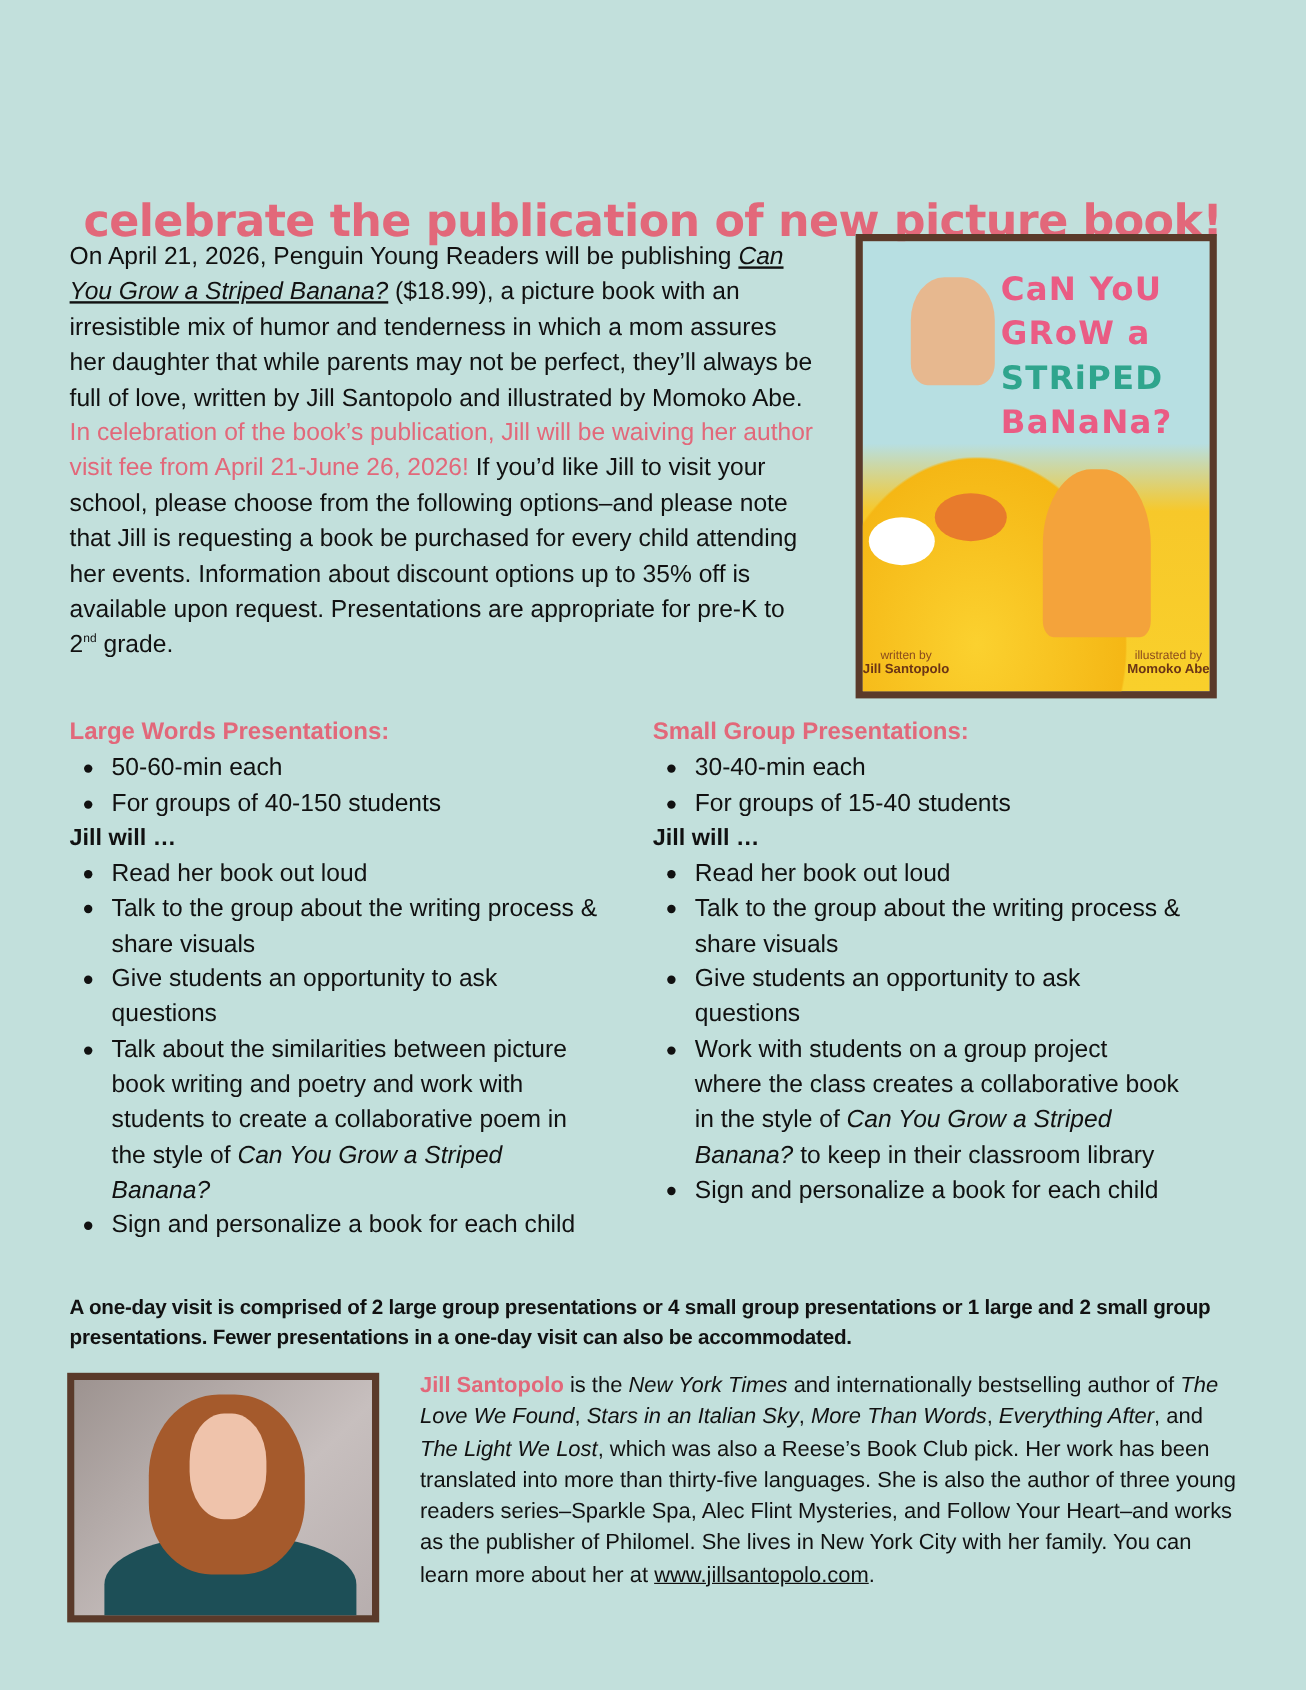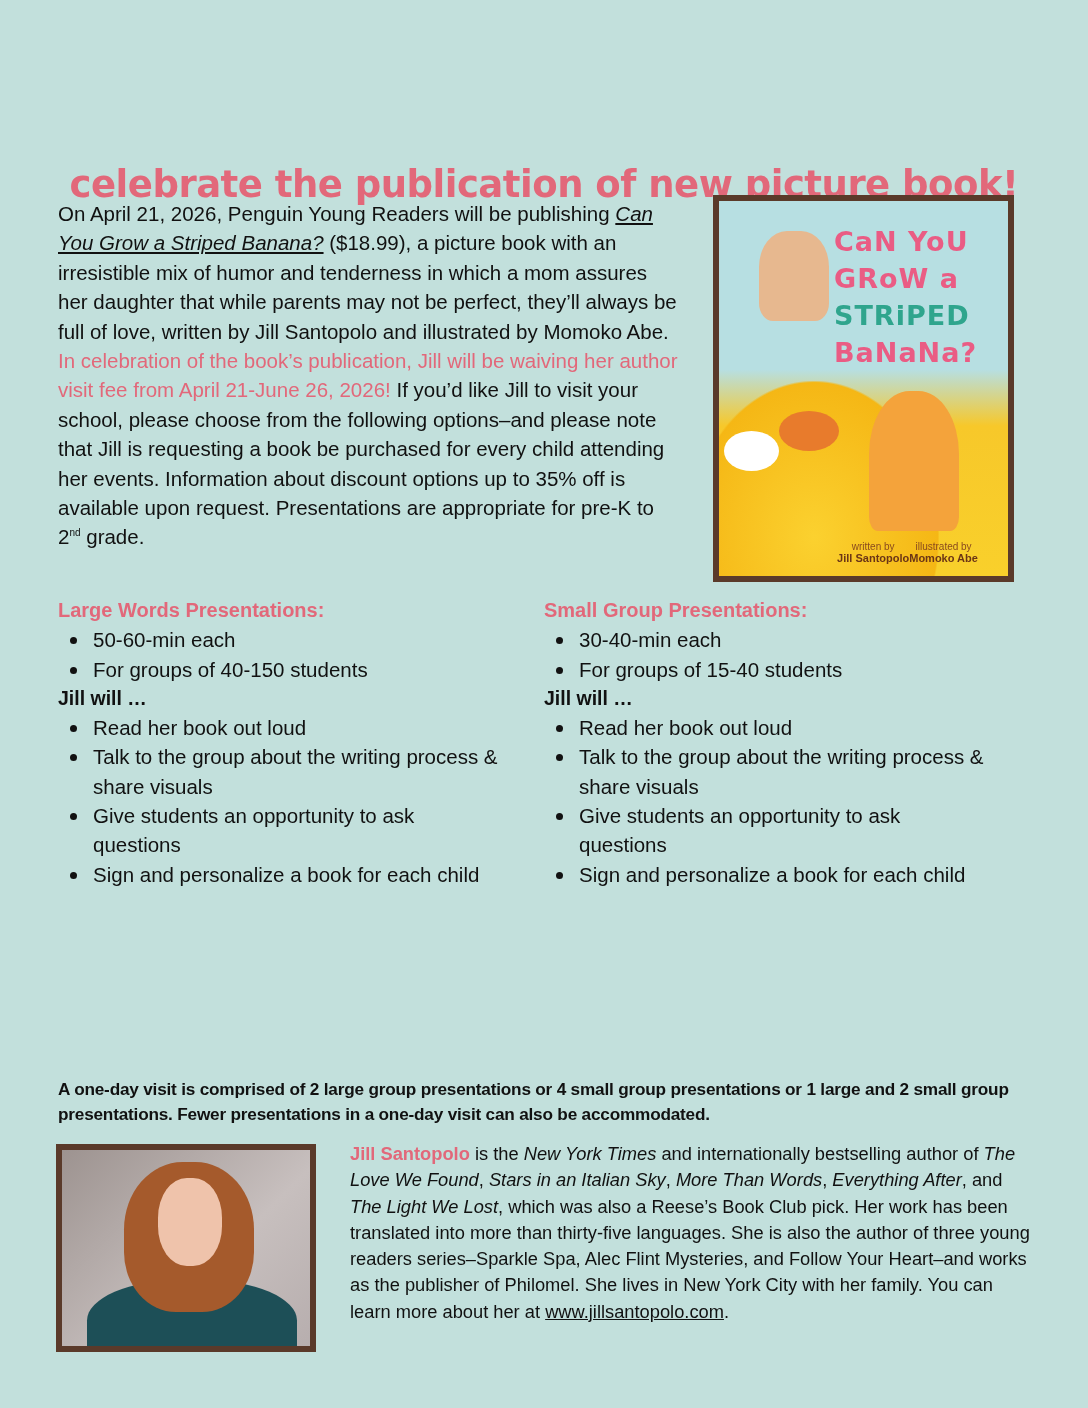--- a/index.html
+++ b/index.html
@@ -37,22 +37,22 @@
     }
     .cover-title {
       position: absolute; right: 14px; top: 22px; width: 160px;
       font-family: "DejaVu Sans", sans-serif; font-weight: bold;
       font-size: 27px; line-height: 37px; color: #ea5c84;
       letter-spacing: 1px;
     }
     .cover-title .teal { color: #2fa58d; }
     .cover-credits {
       position: absolute; left: 0; bottom: 12px; width: 100%;
-      display: flex; justify-content: center;
-      font-size: 10px; color: #8a4b1e; text-align: center; margin-left: 44px;
+      display: flex; justify-content: space-between;
+      font-size: 10px; color: #8a4b1e; text-align: center;
     }
     .cover-credits .name { font-weight: bold; font-size: 11px; color: #6b3516; }
     .banana-pile {
       position: absolute; left: -30px; top: 180px; width: 250px; height: 260px;
       background: radial-gradient(ellipse at 50% 60%, #fbd12f 0%, #f5b715 70%, transparent 71%);
     }
     .figure-kid { position:absolute; left:40px; top:30px; width:70px; height:90px; border-radius:40% 40% 20% 20%; background:#e7b88f; }
     .figure-mom { position:absolute; left:150px; top:190px; width:90px; height:140px; border-radius:45% 45% 10% 10%; background:#f4a33b; }
     .guitar { position:absolute; left:60px; top:210px; width:60px; height:40px; border-radius:50%; background:#e87b2c; }
     .cat { position:absolute; left:5px; top:230px; width:55px; height:40px; border-radius:50%; background:#fff; }
@@ -138,35 +138,37 @@
   <h3>Large Words Presentations:</h3>
   <ul>
     <li>50-60-min each</li>
     <li>For groups of 40-150 students</li>
   </ul>
   <div class="jill">Jill will …</div>
   <ul>
     <li>Read her book out loud</li>
     <li>Talk to the group about the writing process &amp; share visuals</li>
     <li>Give students an opportunity to ask questions</li>
+    <li><span>Talk about the similarities between picture book writing and poetry and work with students to create a collaborative poem in the style of </span><span class="it">Can You Grow a Striped Banana?</span></li>
     <li>Sign and personalize a book for each child</li>
   </ul>
 </div>
 
 <div class="col right">
   <h3>Small Group Presentations:</h3>
   <ul>
     <li>30-40-min each</li>
     <li>For groups of 15-40 students</li>
   </ul>
   <div class="jill">Jill will …</div>
   <ul>
     <li>Read her book out loud</li>
     <li>Talk to the group about the writing process &amp; share visuals</li>
     <li>Give students an opportunity to ask questions</li>
+    <li><span>Work with students on a group project where the class creates a collaborative book in the style of </span><span class="it">Can You Grow a Striped Banana?</span><span> to keep in their classroom library</span></li>
     <li>Sign and personalize a book for each child</li>
   </ul>
 </div>
 
 <div class="visit-note">A one-day visit is comprised of 2 large group presentations or 4 small group presentations or 1 large and 2 small group presentations. Fewer presentations in a one-day visit can also be accommodated.</div>
 
 <div class="photo">
   <div class="shirt"></div>
   <div class="hair"></div>
   <div class="face"></div>

